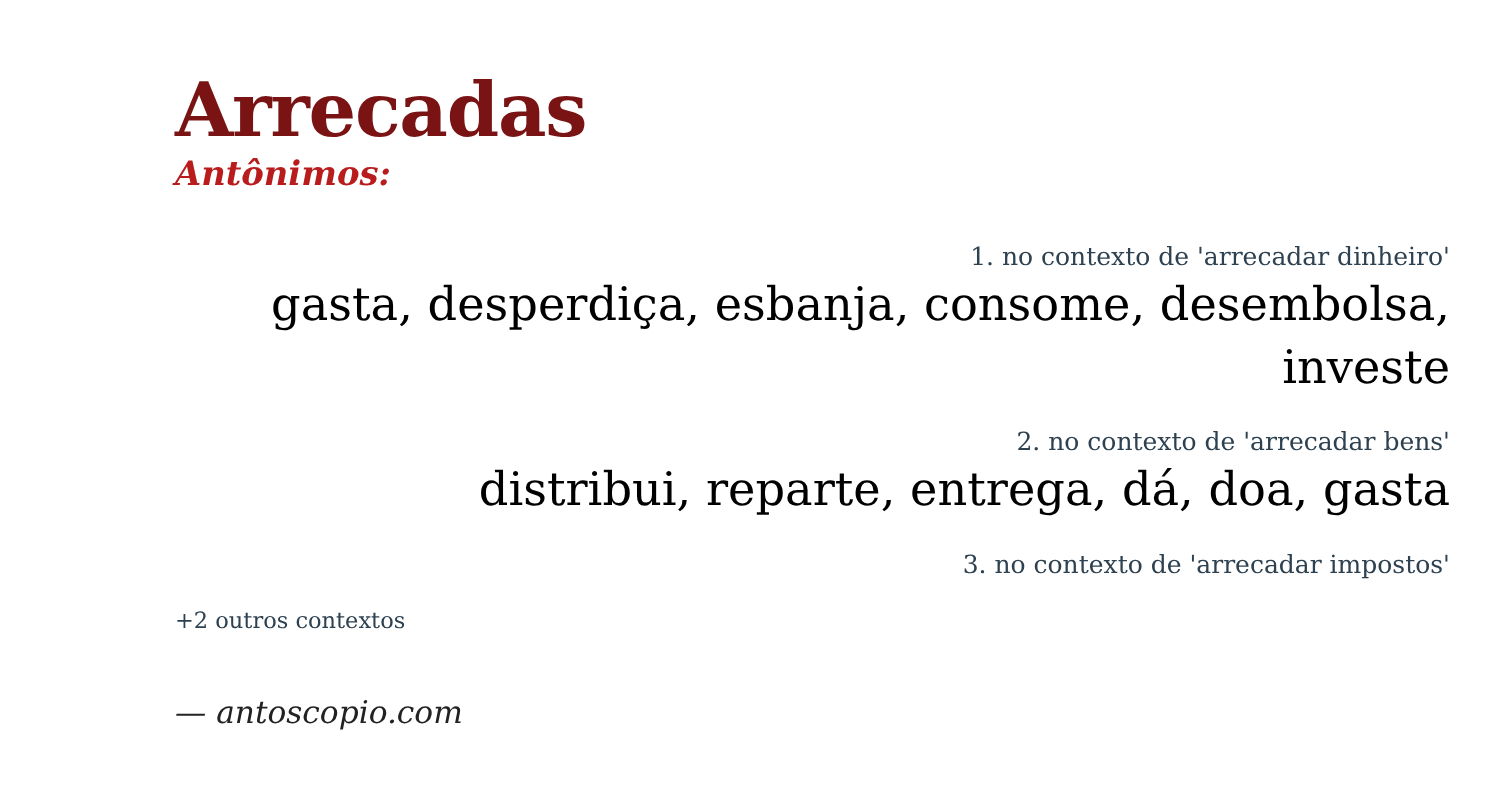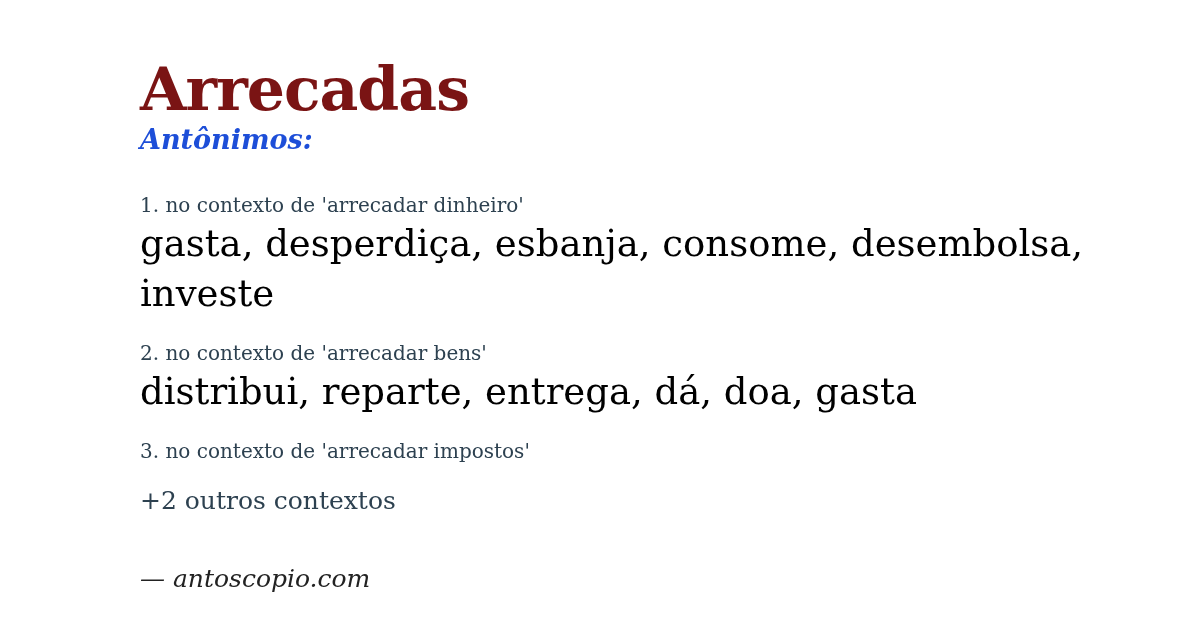--- a/index.html
+++ b/index.html
@@ -26,41 +26,42 @@
     font-weight: bold;
     color: #7a1414;
     letter-spacing: -1px;
   }
   .subtitle {
     margin-top: 2px;
     font-size: 27px;
     line-height: 1.2;
     font-weight: bold;
     font-style: italic;
-    color: #1d4ed8;
+    color: #b91c1c;
   }
   .sections {
     margin-top: 36px;
+    text-align: right;
   }
   .ctx-section {
     margin-bottom: 21px;
   }
   .ctx-label {
     font-size: 20px;
     line-height: 1.3;
     color: #2d4150;
   }
   .antonyms {
     font-size: 37px;
     line-height: 1.35;
     color: #000000;
     margin-top: 1px;
   }
   .more {
-    font-size: 25px;
+    font-size: 18px;
     line-height: 1.3;
     color: #2d4150;
     cursor: pointer;
   }
   .attribution {
     margin-top: 46px;
     font-size: 25px;
     font-style: italic;
     color: #222222;
   }

